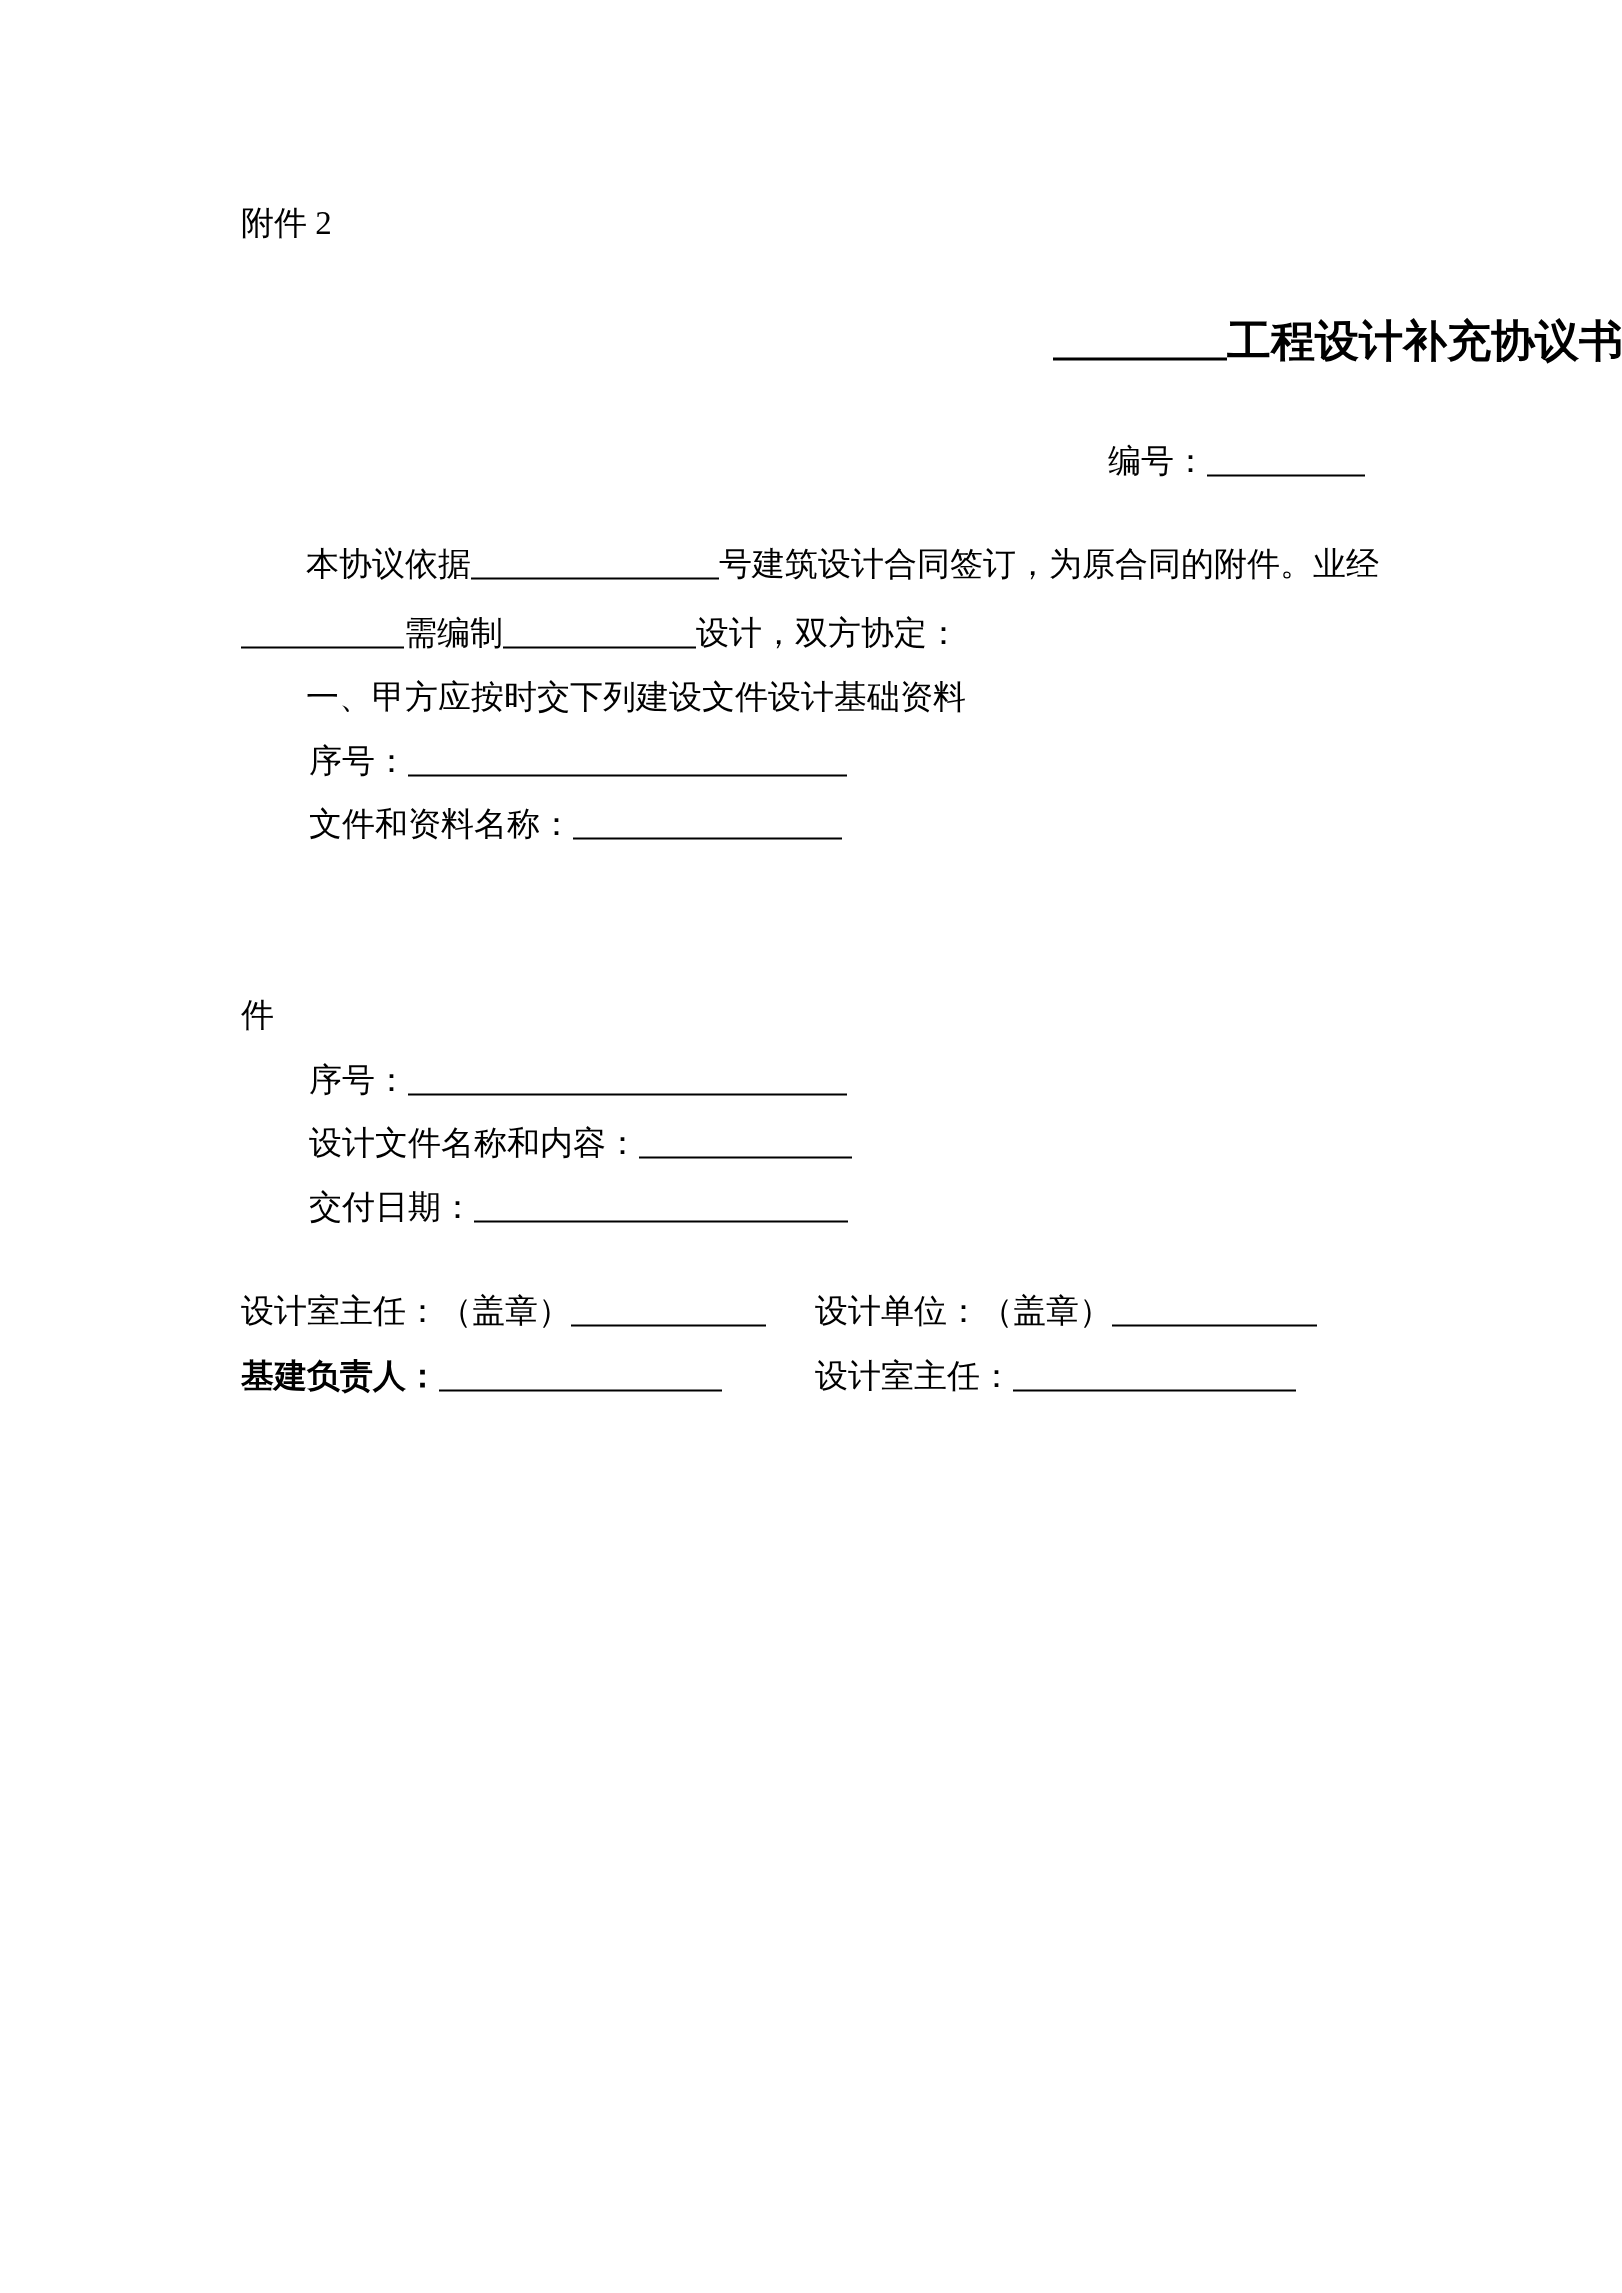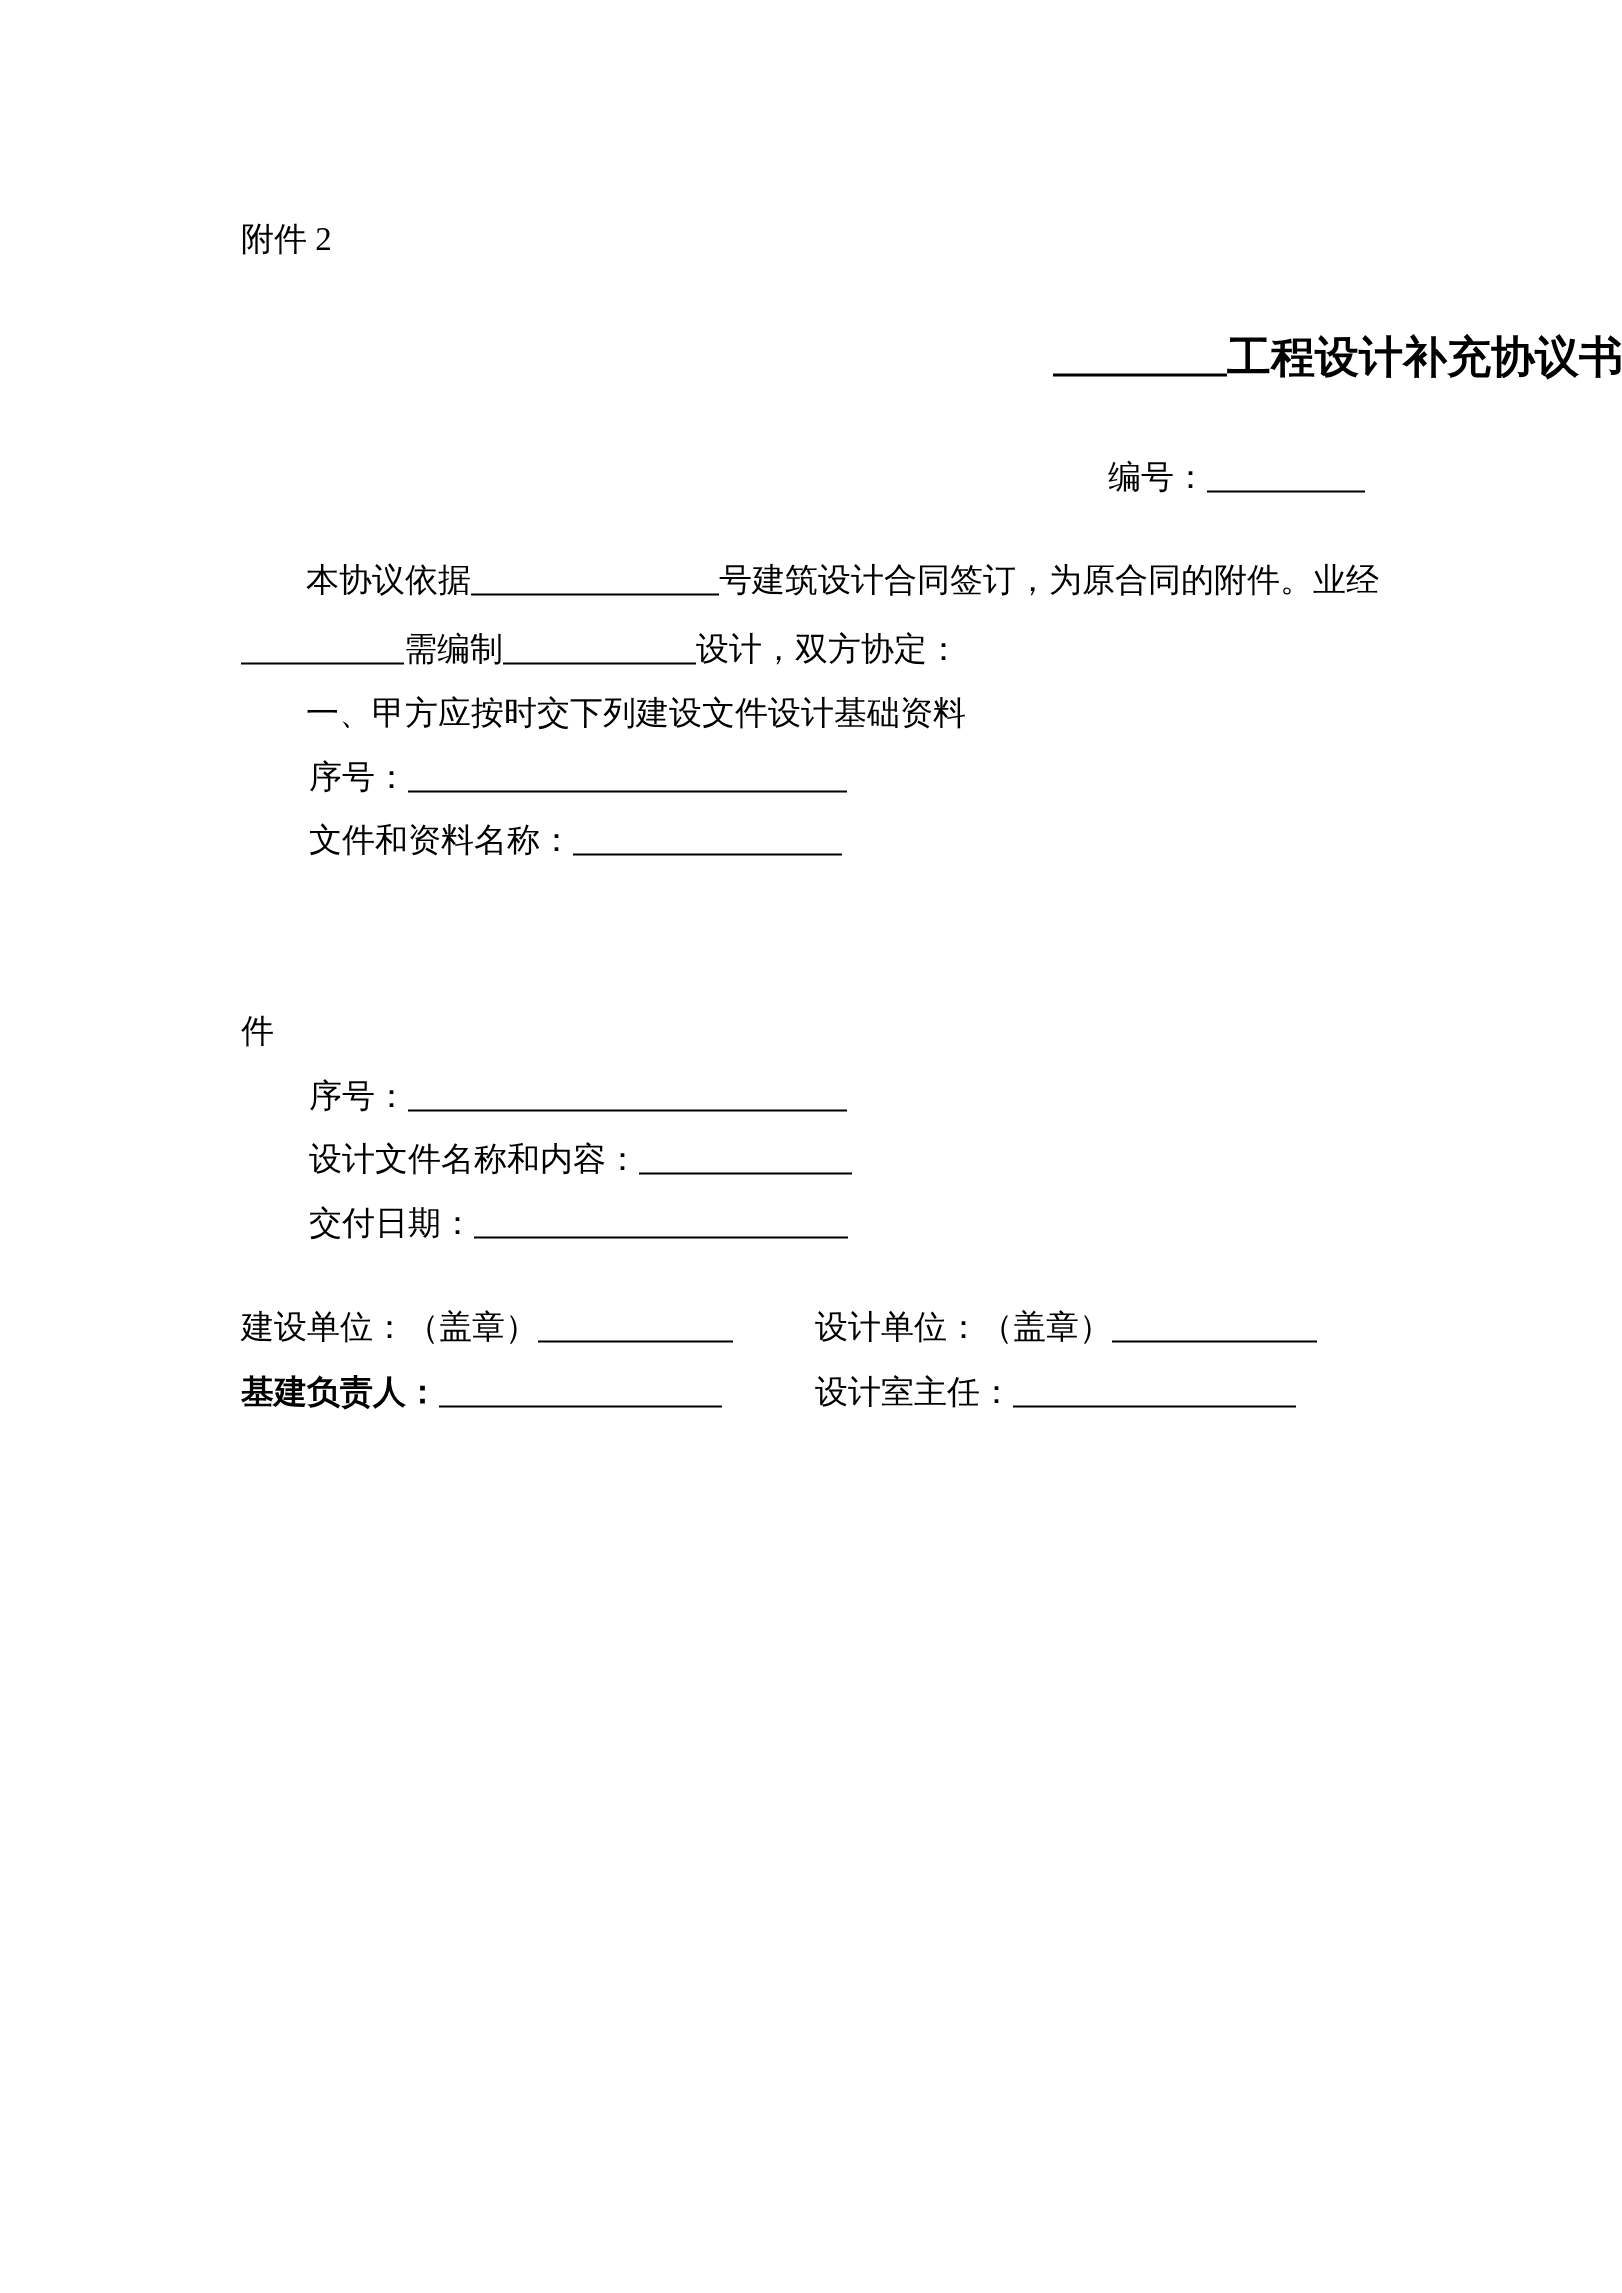--- a/index.html
+++ b/index.html
@@ -8,21 +8,20 @@
     background: #ffffff;
   }
   .page {
     position: relative;
     width: 1623px;
     height: 2084px;
     background: #ffffff;
     color: #000000;
     font-family: "Liberation Serif", "DejaVu Serif", serif;
     overflow: hidden;
-    margin-top: 16px;
   }
   .line {
     position: absolute;
     font-size: 33px;
     line-height: 1;
     white-space: nowrap;
   }
   .blank {
     display: inline-block;
     height: 1.8px;
@@ -82,21 +81,21 @@
     <span>序号：</span><span class="blank" style="width:439px;"></span>
   </div>
   <div class="line" style="top:1127px; left:309px;">
     <span>设计文件名称和内容：</span><span class="blank" style="width:213px;"></span>
   </div>
   <div class="line" style="top:1191px; left:309px;">
     <span>交付日期：</span><span class="blank" style="width:374px;"></span>
   </div>
 
   <div class="line" style="top:1295px; left:241px;">
-    <span>建设单位：（盖章）</span><span class="blank" style="width:195px;"></span>
+    <span>设计室主任：（盖章）</span><span class="blank" style="width:195px;"></span>
   </div>
   <div class="line" style="top:1295px; left:815px;">
     <span>设计单位：（盖章）</span><span class="blank" style="width:205px;"></span>
   </div>
 
   <div class="line" style="top:1360px; left:241px;font-weight:bold;">
     <span>基建负责人：</span><span class="blank" style="width:283px;"></span>
   </div>
   <div class="line" style="top:1360px; left:815px;">
     <span>设计室主任：</span><span class="blank" style="width:283px;"></span>

